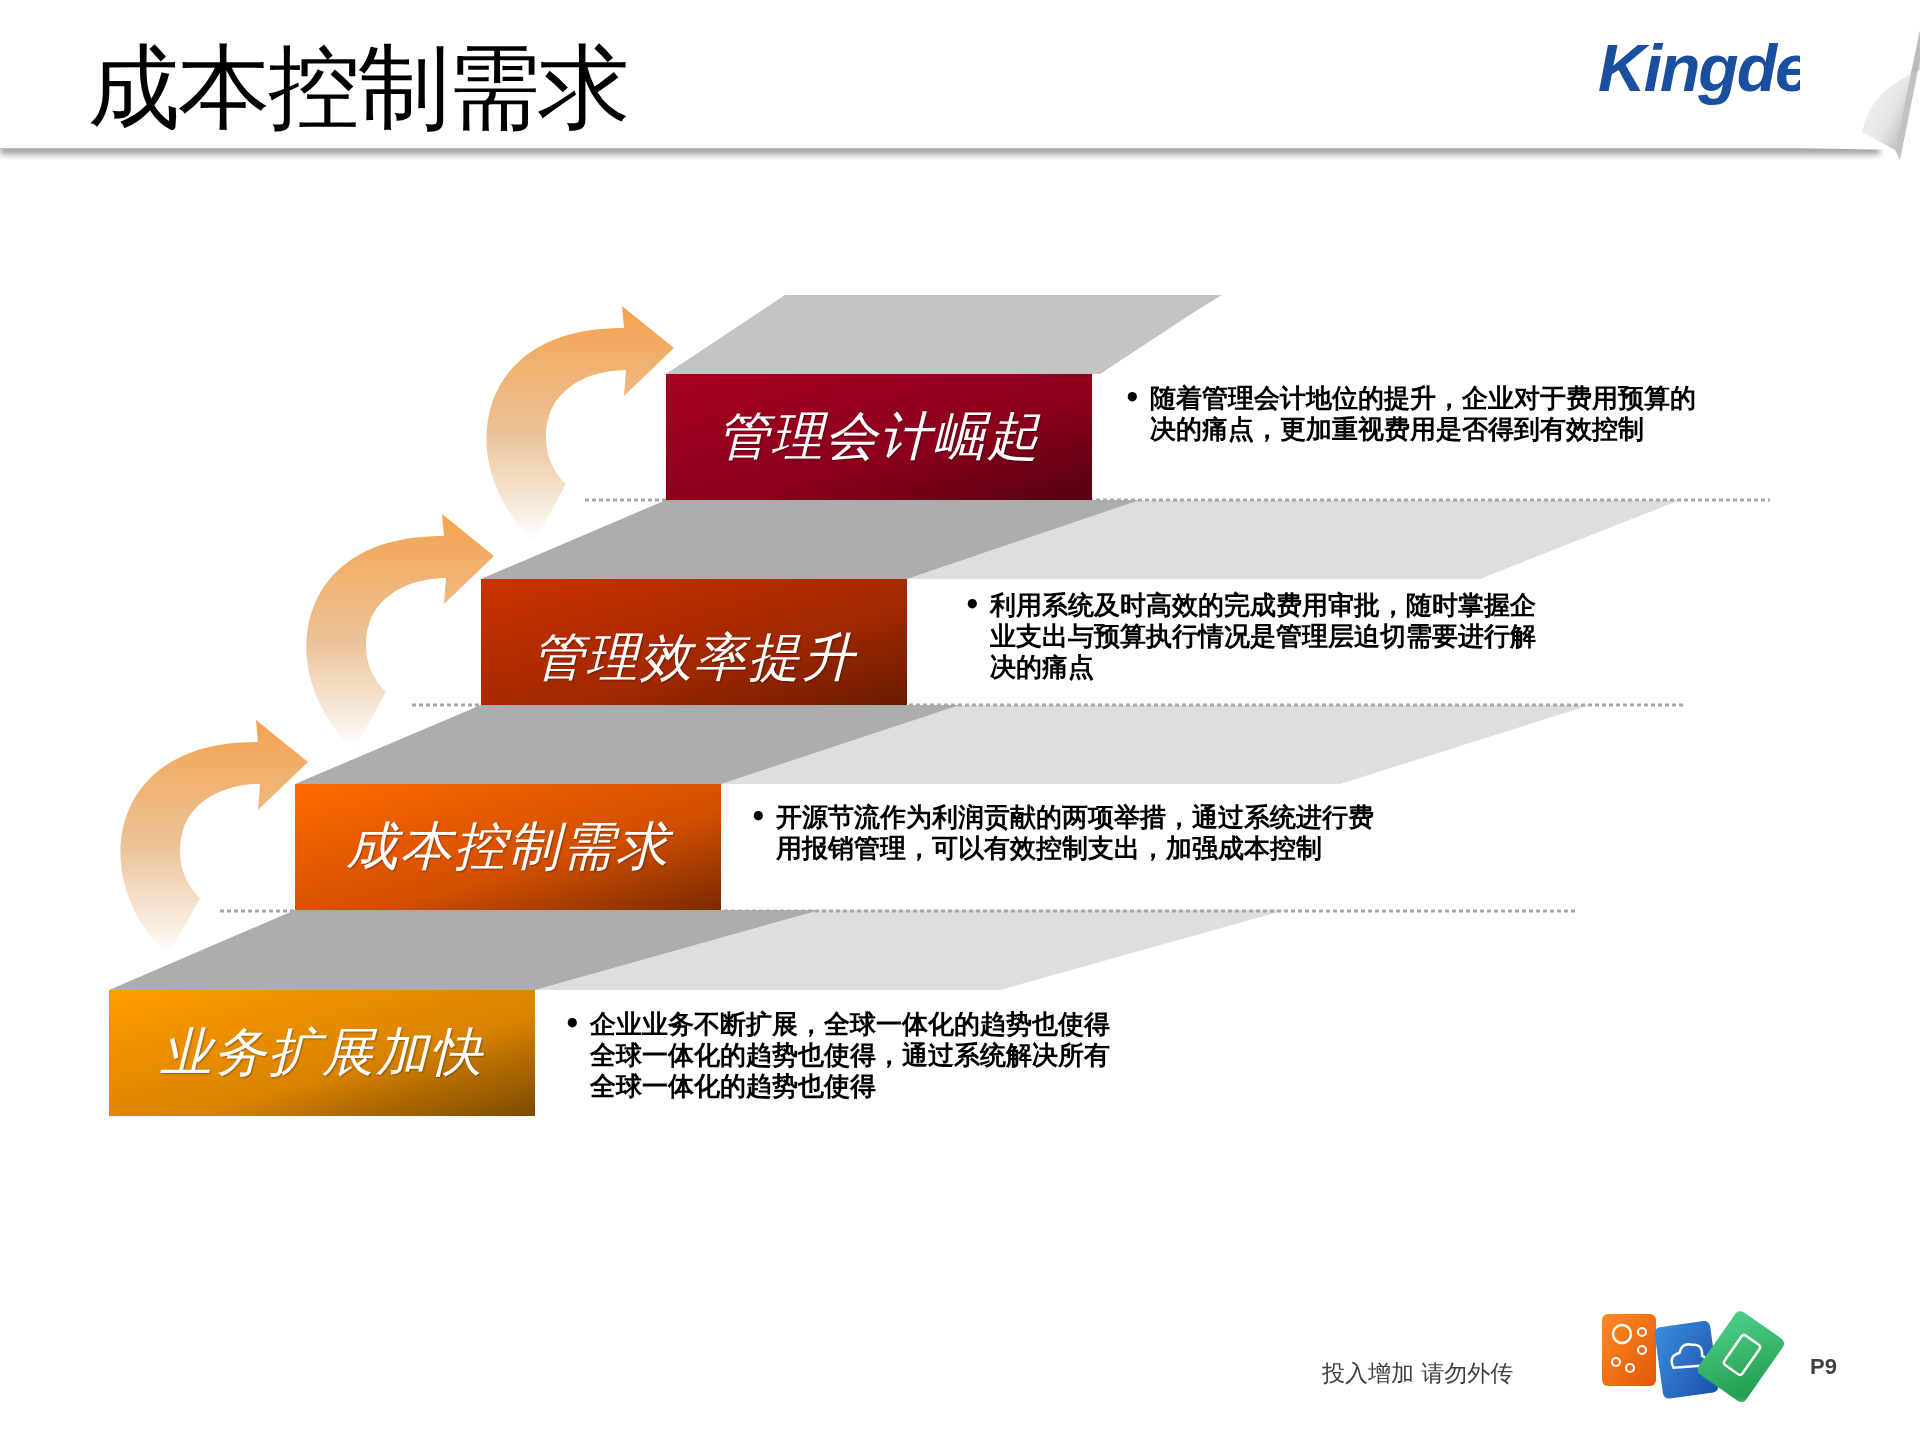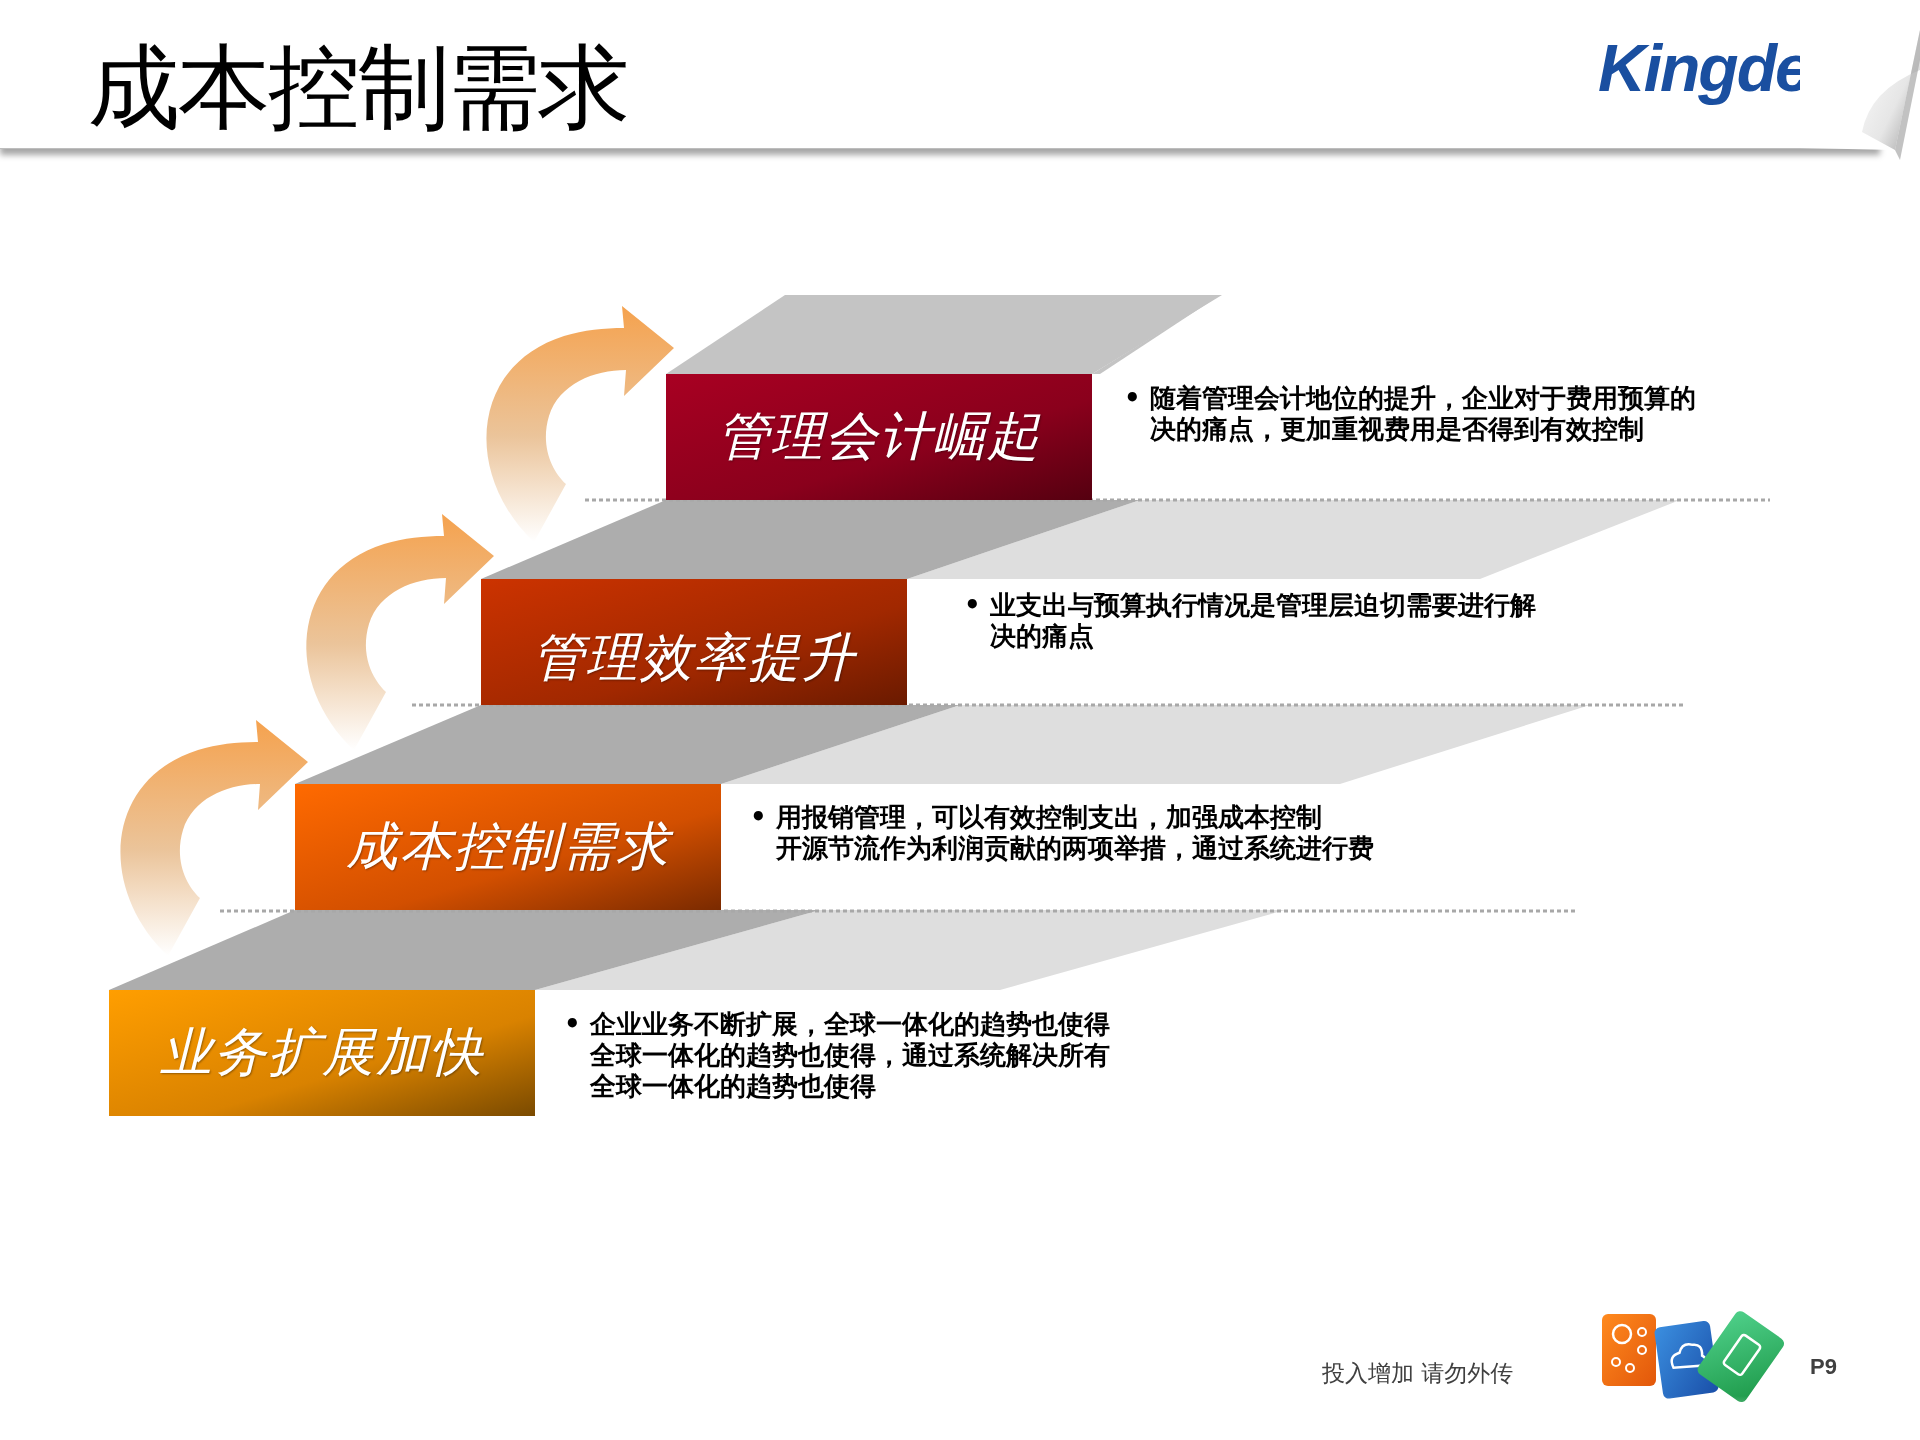--- a/index.html
+++ b/index.html
@@ -110,25 +110,26 @@
 <div class="step-label" style="left:666px; top:374px; width:426px; height:126px;">管理会计崛起</div>
 
 <div class="step-desc" style="left:590px; top:1009px;">
   <span class="bullet">•</span>
   <div>企业业务不断扩展，全球一体化的趋势也使得</div>
   <div>全球一体化的趋势也使得，通过系统解决所有</div>
   <div>全球一体化的趋势也使得</div>
 </div>
 <div class="step-desc" style="left:776px; top:802px;">
   <span class="bullet">•</span>
+  <div>开源节流作为利润贡献的两项举措，通过系统进行费</div>
   <div>用报销管理，可以有效控制支出，加强成本控制</div>
-  <div>开源节流作为利润贡献的两项举措，通过系统进行费</div>
 </div>
 <div class="step-desc" style="left:990px; top:590px;">
   <span class="bullet">•</span>
+  <div>利用系统及时高效的完成费用审批，随时掌握企</div>
   <div>业支出与预算执行情况是管理层迫切需要进行解</div>
   <div>决的痛点</div>
 </div>
 <div class="step-desc" style="left:1150px; top:383px;">
   <span class="bullet">•</span>
   <div>随着管理会计地位的提升，企业对于费用预算的</div>
   <div>决的痛点，更加重视费用是否得到有效控制</div>
 </div>
 
 <div class="footer-text">投入增加 请勿外传</div>

